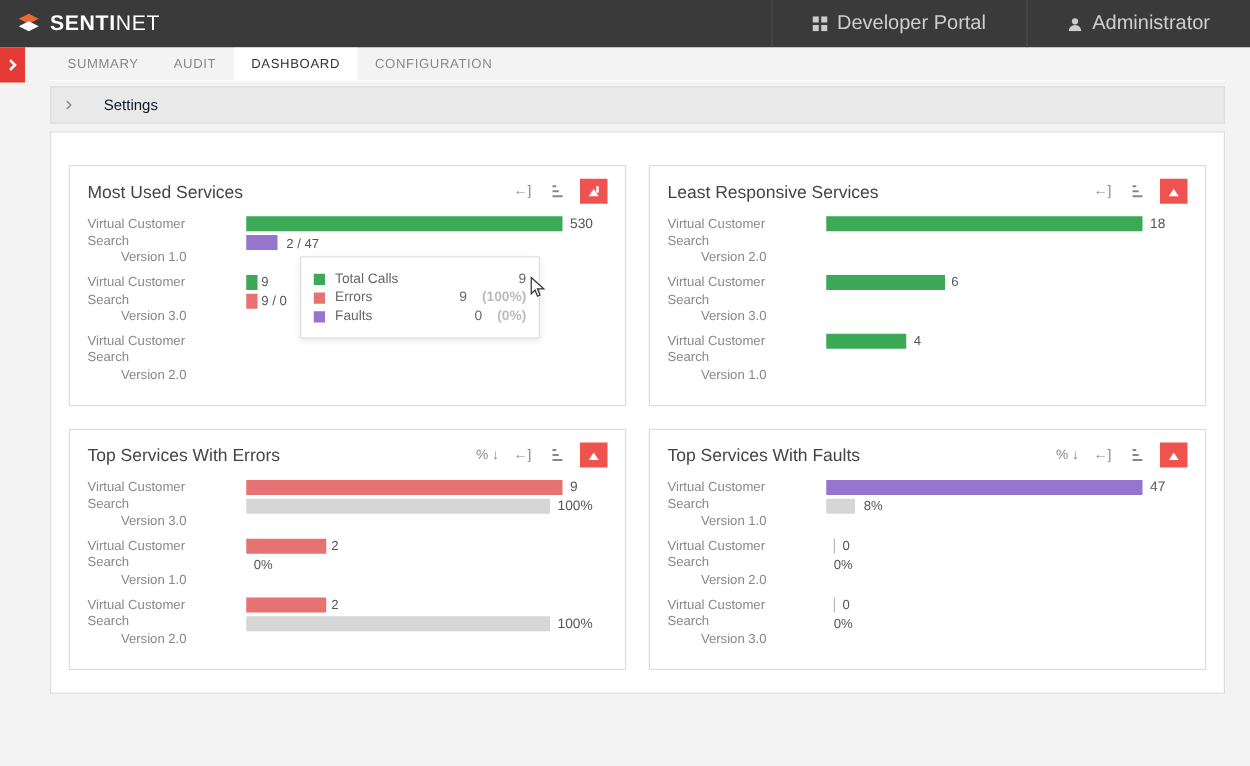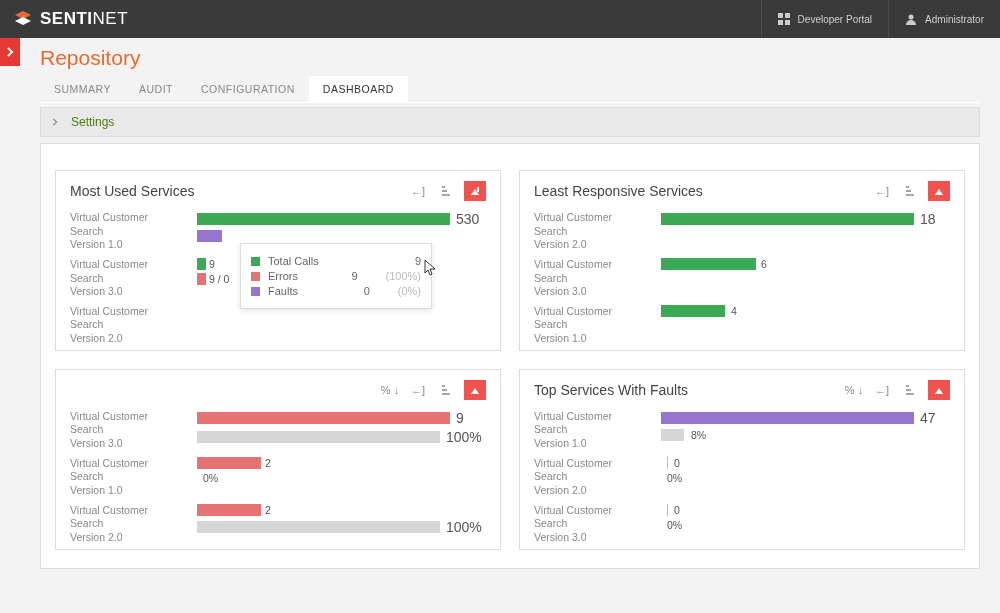--- a/index.html
+++ b/index.html
@@ -12,78 +12,78 @@
   body{width:1000px;height:613px;overflow:hidden;background:var(--bg);color:var(--text);}
 
   
   .topbar{height:38px;background:var(--header);display:flex;align-items:center;color:#cfcfcf;}
   .logo{display:flex;align-items:center;gap:6px;padding-left:12px;}
   .logo-icon svg{display:block;}
   .logo-text{color:#eee;font-size:17px;letter-spacing:.5px;}
   .logo-text b{color:#fff;font-weight:600}
   .logo-text span.thin{color:#fff;font-weight:300}
   .spacer{flex:1;}
-  .top-item{display:flex;align-items:center;gap:8px;padding:0 16px;height:100%;
-    border-left:1px solid #4a4a4a;font-size:10px;cursor:pointer;}
+  .top-item{display:flex;align-items:center;gap:8px;padding:0 32px;height:100%;
+    border-left:1px solid #4a4a4a;font-size:16px;cursor:pointer;}
   .top-item .icon{display:inline-flex;color:#bbb;}
 
   
   .side-toggle{position:absolute;top:38px;left:0;width:20px;height:28px;
     background:var(--accent);display:flex;align-items:center;justify-content:center;cursor:pointer;z-index:5;}
   .side-toggle svg{display:block;}
 
   
   .page{position:absolute;top:38px;left:20px;right:0;bottom:0;background:var(--bg);overflow:hidden;}
   .page-inner{padding:0 20px 20px 20px;}
   .page-title{color:var(--orange);font-size:21px;font-weight:400;margin:8px 0 6px 0;}
   .tabs{display:flex;border-bottom:1px solid #fff;}
   .tab{padding:7px 14px;font-size:10.5px;color:#888;letter-spacing:.5px;background:transparent;cursor:pointer;}
   .tab.active{background:#fff;color:#333;}
 
   .settings-bar{margin-top:4px;background:#e9e9e9;border:1px solid #dedede;
-    padding:7px 10px;font-size:12px;color:#4d7c0f;display:flex;align-items:center;gap:12px;cursor:pointer;}
+    padding:7px 10px;font-size:12px;color:#0f172a;display:flex;align-items:center;gap:24px;cursor:pointer;}
   .settings-bar .chev{display:inline-flex;}
 
   .content{margin-top:6px;background:#fff;border:1px solid var(--border);padding:12px 14px 18px 14px;}
   .tz{font-size:12px;color:#555;}
 
   .dash-grid{display:grid;grid-template-columns:1fr 1fr;gap:18px;margin-top:14px;position:relative;}
-  .card{border:1px solid var(--border);background:#fff;padding:10px 14px 4px 14px;position:relative;}
+  .card{border:1px solid var(--border);background:#fff;padding:10px 14px 16px 14px;position:relative;}
   .card-head{display:flex;align-items:center;margin-bottom:10px;}
   .card-title{font-size:14px;color:#444;}
   .card-actions{margin-left:auto;display:flex;align-items:center;gap:8px;}
   .act{width:20px;height:18px;display:inline-flex;align-items:center;justify-content:center;
        color:#888;cursor:pointer;font-size:11px;}
   .act.danger{background:var(--accent2);color:#fff;width:22px;height:20px;}
 
   .row{display:flex;align-items:flex-start;gap:21px;margin-top:6px;}
   .svc-name{width:106px;font-size:10.5px;color:#888;line-height:1.3;}
-  .svc-name .v{display:block;}
+  .svc-name .v{display:block;text-align:center;}
   .bars{flex:1;}
   .bar-line{display:flex;align-items:center;gap:6px;margin-bottom:3px;}
   .track{flex:1;height:12px;position:relative;}
   .fill{position:absolute;top:0;left:0;height:100%;}
   .green{background:#3ca956;}
   .purple{background:var(--purple);}
   .red{background:var(--red);}
   .redfull{background:var(--red);} 
   .gray{background:#d6d6d6;}
-  .val{font-size:14px;color:#555;width:30px;text-align:left;}
+  .val{font-size:11px;color:#555;width:30px;text-align:left;}
   .tiny{font-size:10.5px;color:#555;margin-left:4px;}
   .pct .val{width:40px;}
 
   
   .tooltip{position:absolute;top:72px;left:184px;width:170px;background:#fff;
     border:1px solid #ddd;box-shadow:0 2px 6px rgba(0,0,0,.1);padding:8px 10px;font-size:11px;z-index:10;}
   .tt-row{display:flex;align-items:center;gap:8px;margin:3px 0;color:#666;}
   .sq{width:9px;height:9px;display:inline-block;}
   .sq.green{background:#3ca956;} .sq.red{background:var(--red);} .sq.purple{background:var(--purple);}
   .tt-row .lab{flex:1;}
   .tt-row .num{color:#666;}
-  .tt-row .pc{color:#bbb;margin-left:20px;}
+  .tt-row .pc{color:#bbb;margin-left:4px;font-weight:bold;}
 
   
   .cursor{position:absolute;pointer-events:none;z-index:50;}
 
 </style>
 </head>
 <body>
 
 <div class="topbar">
   <div class="logo">
@@ -121,27 +121,26 @@
 </div>
 
 <div class="side-toggle">
   <svg width="10" height="10" viewBox="0 0 10 10">
     <path d="M3 1l4 4-4 4" stroke="#fff" stroke-width="2" fill="none"></path>
   </svg>
 </div>
 
 <div class="page">
   <div class="page-inner">
-    <div class="page-title">Repository</div>
 
     <div class="tabs">
       <div class="tab">SUMMARY</div>
       <div class="tab">AUDIT</div>
+      <div class="tab active">DASHBOARD</div>
       <div class="tab">CONFIGURATION</div>
-      <div class="tab active">DASHBOARD</div>
     </div>
 
     <div class="settings-bar">
       <span class="chev">
         <svg width="8" height="8" viewBox="0 0 10 10">
             <path d="M3 1l4 4-4 4" stroke="#888" stroke-width="1.5" fill="none"></path>
           </svg>
       </span>
       <span>Settings</span>
     </div>
@@ -181,20 +180,21 @@
                     <div class="fill green" style="width:100%"></div>
                   </div>
                   <div class="val">530</div>
                 </div>
               <div class="bar-line">
                   <div class="track">
                     <div class="fill purple" style="width:10%"></div>
                   </div>
                   <div class="val"></div>
                 </div>
+              <div style="font-size:10.5px;color:#555;margin-top:-14px;margin-left:32px;">2 / 47</div>
             </div>
           </div>
 
           <div class="row">
             <div class="svc-name">
               <span>Virtual Customer Search</span>
               <span class="v">Version 3.0</span>
             </div>
             <div class="bars">
               <div class="bar-line">
@@ -293,20 +293,21 @@
                     <div class="fill green" style="width:22%"></div>
                   </div>
                   <div class="tiny" style="position:absolute;margin-left:70px;">4</div>
                 </div>
               </div>
           </div>
         </div>
 
         <div class="card">
           <div class="card-head">
+            <div class="card-title">Top Services With Errors</div>
             <div class="card-actions">
               <span class="act">% ↓</span>
               <span class="act">←]</span>
               <span class="act">
                   <svg width="12" height="12" viewBox="0 0 12 12">
                     <path d="M2 10h8M2 6h5M2 2h3" stroke="#888" stroke-width="1.5"></path>
                   </svg>
                 </span>
               <span class="act danger">
                   <svg width="10" height="10" viewBox="0 0 10 10">

